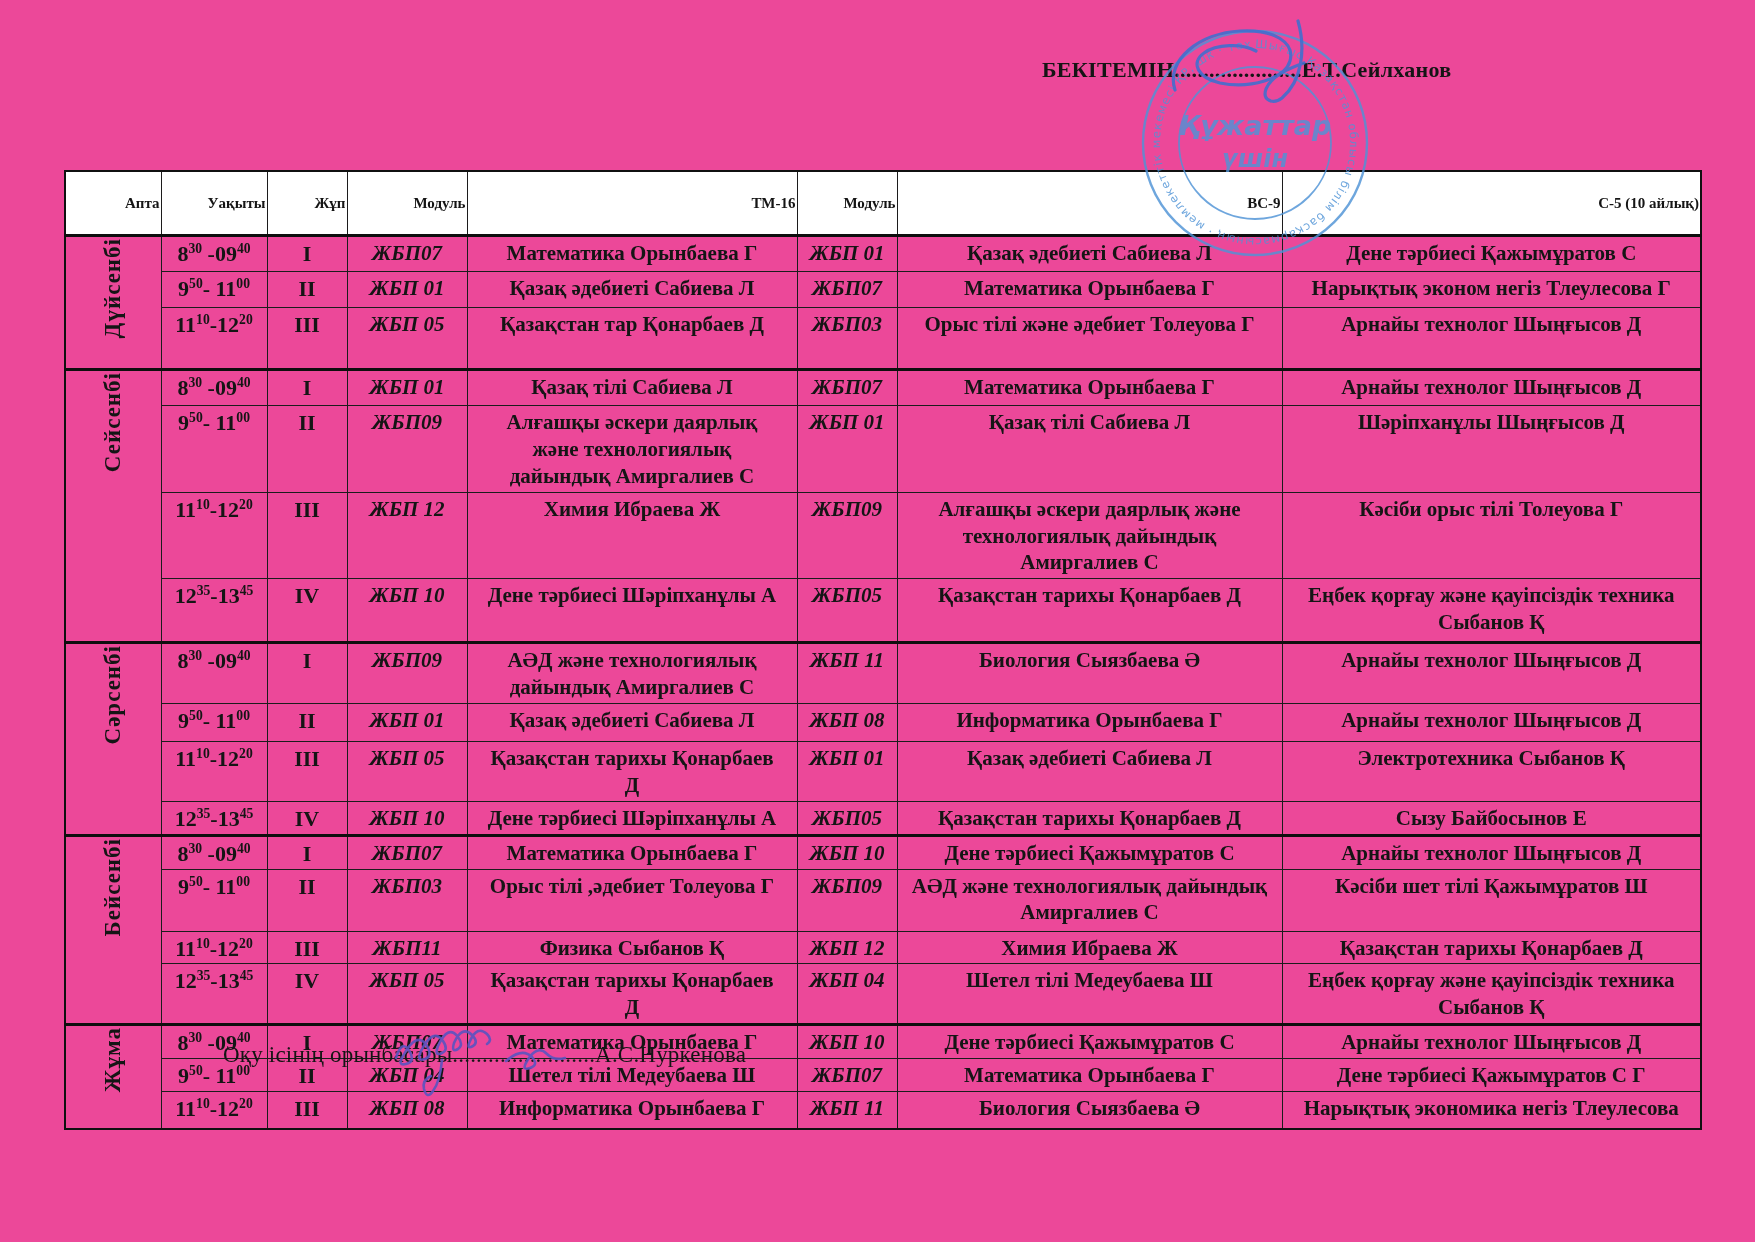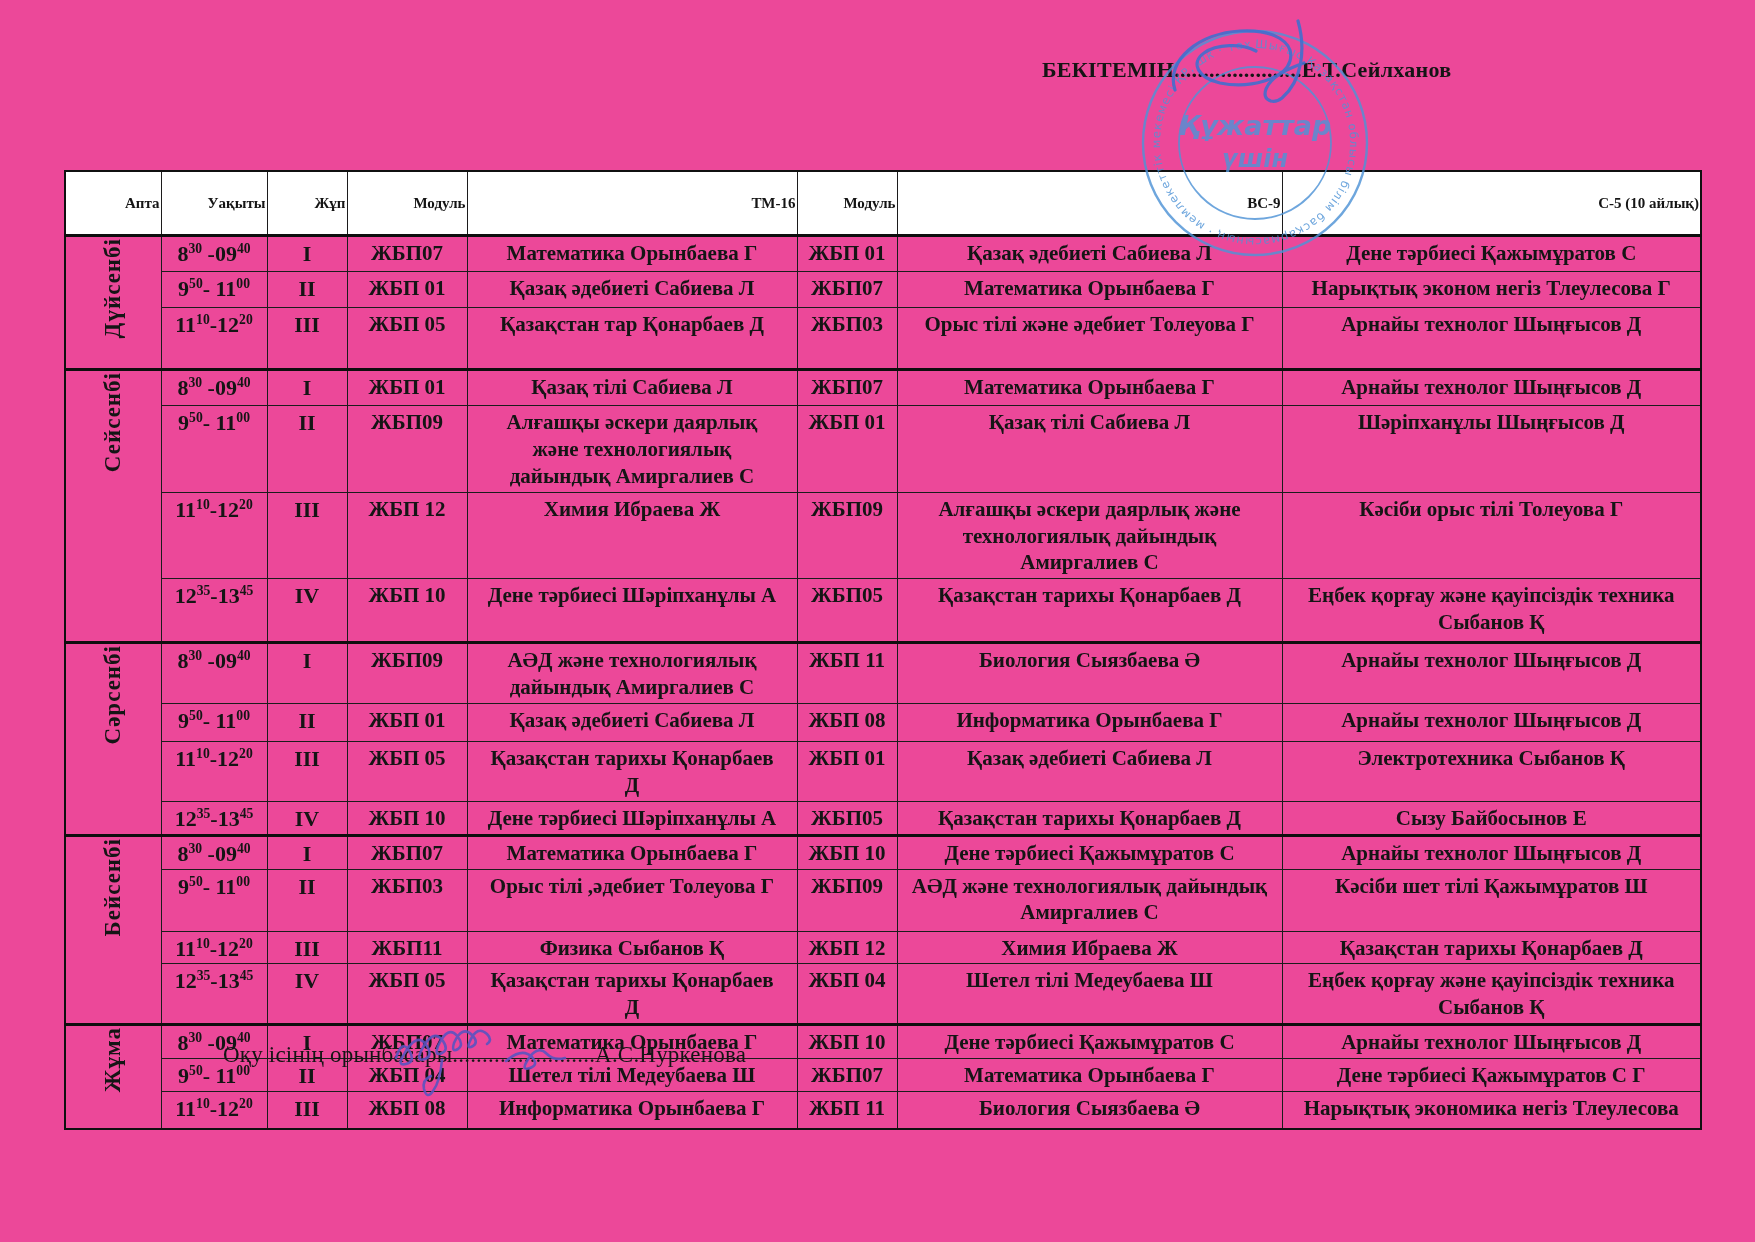--- a/index.html
+++ b/index.html
@@ -13,21 +13,21 @@
   .schedule thead th{height:60px;font-size:15px;font-weight:bold;text-align:right;vertical-align:middle;
                      border-bottom:3px solid #0e0e0e;background:#fff;}
   .schedule tbody td{vertical-align:top;text-align:center;font-weight:bold;}
   tr.day-start td{border-top:3px solid #0e0e0e;}
   td.day-cell{vertical-align:middle;text-align:center;}
   .day-label{display:inline-block;writing-mode:vertical-rl;transform:rotate(180deg);
              font-weight:bold;font-size:23px;letter-spacing:1px;}
   td.time-cell{white-space:pre;font-size:22px;padding-top:4px;}
   td.time-cell sup{font-size:0.62em;font-family:Liberation Serif, serif;}
   td.period-cell{font-size:22px;padding-top:4px;}
-  td.module-tm-cell,td.module-vs-cell{font-size:21px;padding-top:4px;}
+  td.module-tm-cell,td.module-vs-cell{font-size:21px;padding-top:4px;font-style:italic;}
   td.subject-tm-cell,td.subject-vs-cell,td.subject-s5-cell{font-size:21px;line-height:1.28;padding:3px 14px 2px;}
   .footer-line{position:absolute;top:1042px;left:223px;font-size:23px;letter-spacing:.2px;}
   .stamp-layer{position:absolute;top:5px;left:1090px;width:400px;height:272px;pointer-events:none;}
   .footer-sign-layer{position:absolute;top:1014px;left:378px;width:320px;height:90px;pointer-events:none;}
 </style>
 </head>
 <body>
 
 <div class="page">
 

